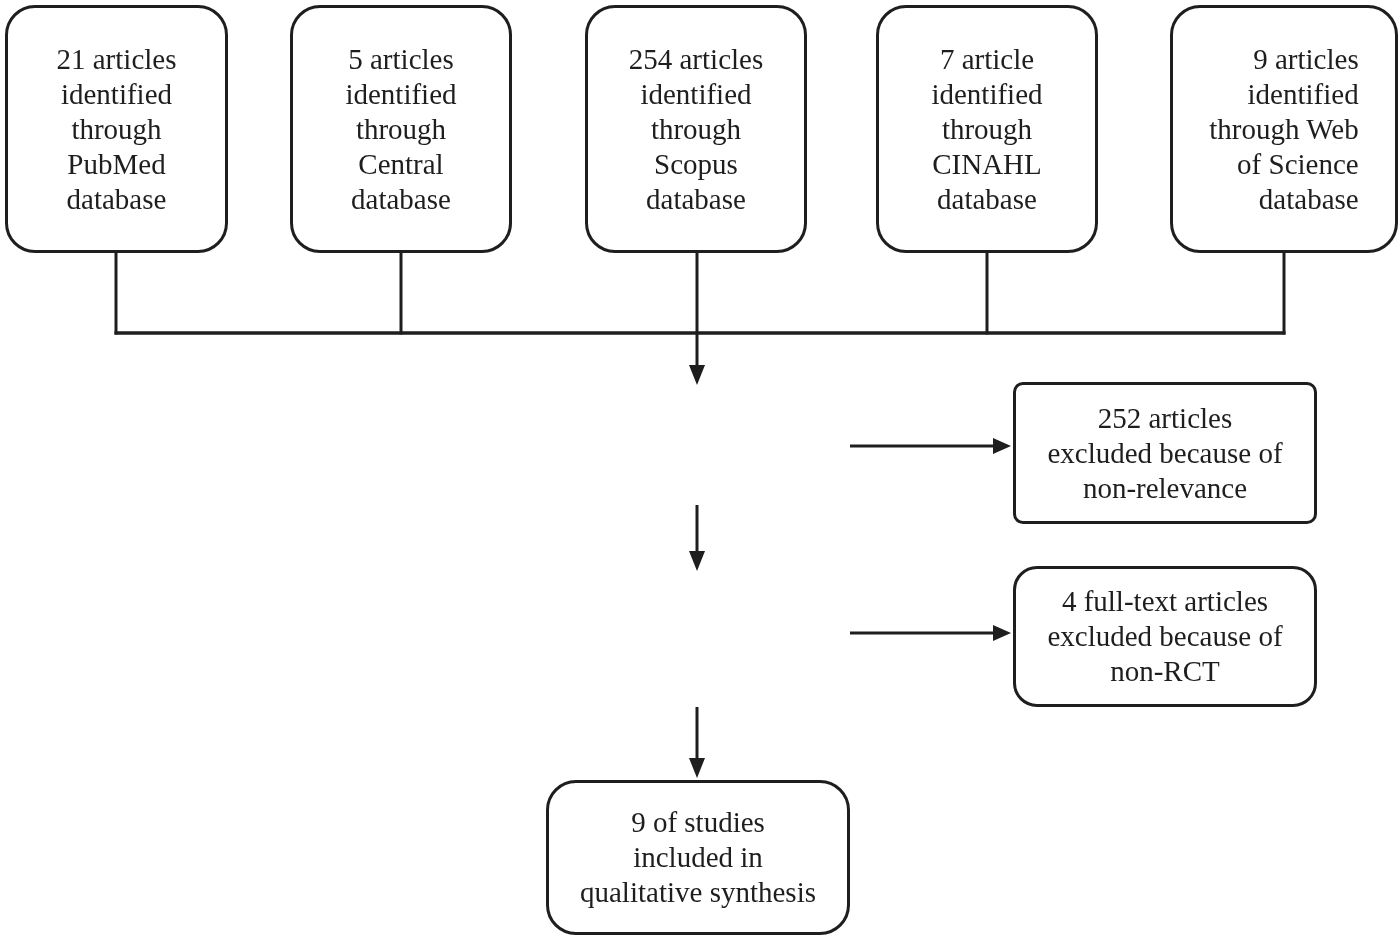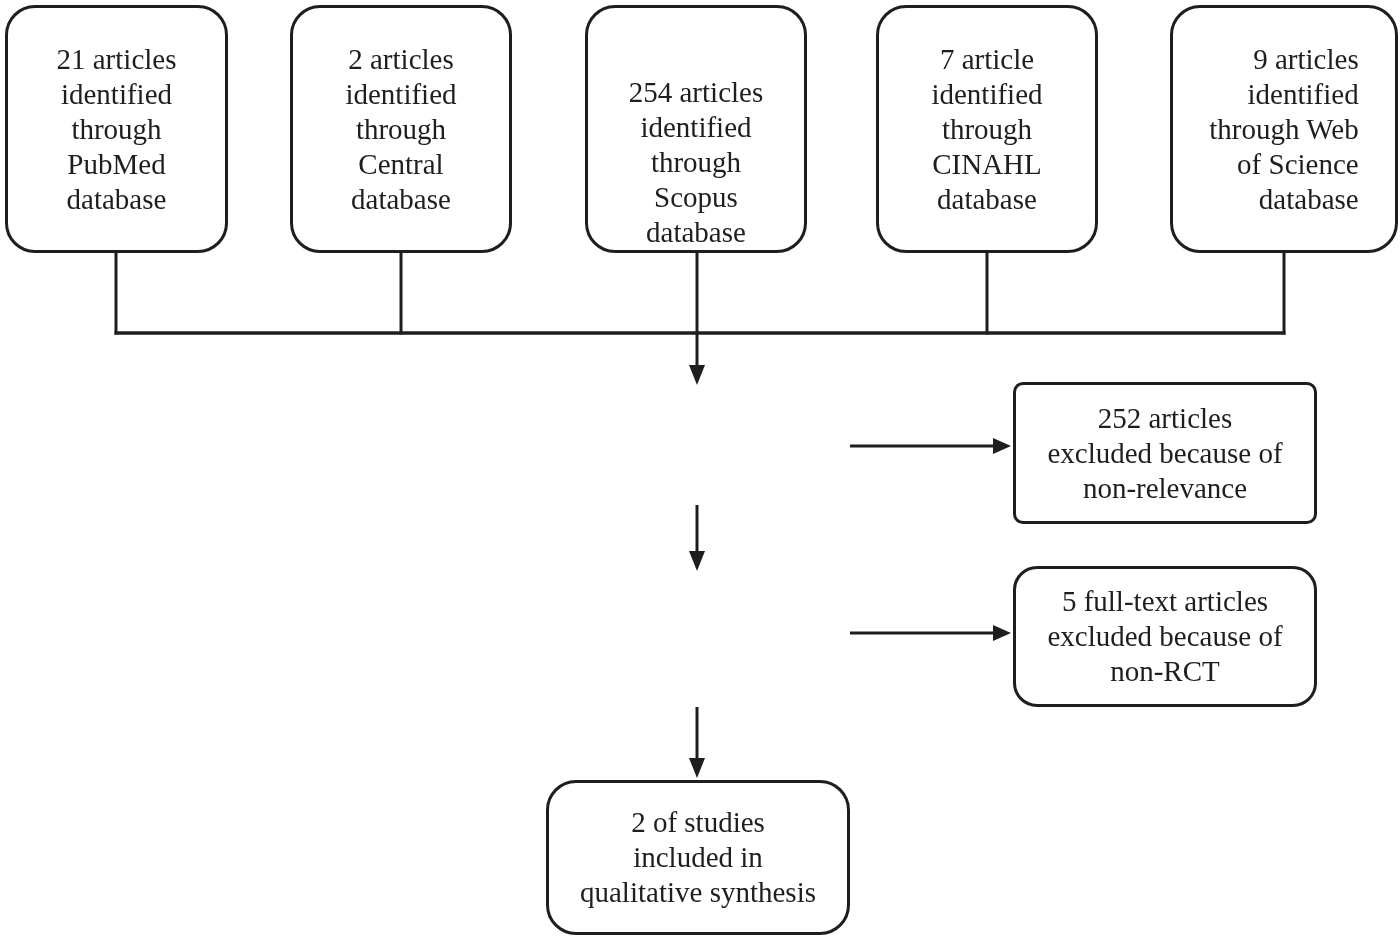--- a/index.html
+++ b/index.html
@@ -38,21 +38,21 @@
     padding:0 6px;
     white-space:pre-line;
     font-size:29px;
     line-height:35px;
   }
   .top{top:5px;height:248px;border-radius:30px;}
   .mid{left:546px;width:304px;border-radius:20px;}
   .excl{left:1013px;width:304px;border-radius:24px;}
   .t1{left:5px;width:223px;}
   .t2{left:290px;width:222px;}
-  .t3{left:585px;width:222px;align-items:flex-end;}
+  .t3{left:585px;width:222px;}
   .t4{left:876px;width:222px;}
   .t5{left:1170px;width:228px;text-align:right;}
   .m1{top:386px;height:119px;}
   .m2{top:573px;height:134px;}
   .m3{top:780px;height:155px;border-radius:30px;}
   .e1{top:382px;height:142px;border-radius:10px;}
   .e2{top:566px;height:141px;}
 </style>
 </head>
 <body>
@@ -85,21 +85,21 @@
   </svg>
 
   <div class="box top t1">
     <p>21 articles
 identified
 through
 PubMed
 database</p>
   </div>
   <div class="box top t2">
-    <p>2 articles
+    <p>5 articles
 identified
 through
 Central
 database</p>
   </div>
   <div class="box top t3">
     <p>254 articles
 identified
 through
 Scopus
@@ -114,29 +114,29 @@
   </div>
   <div class="box top t5">
     <p>9 articles
 identified
 through Web
 of Science
 database</p>
   </div>
 
   <div class="box mid m3">
-    <p>2 of studies
+    <p>9 of studies
 included in
 qualitative synthesis</p>
   </div>
 
   <div class="box excl e1">
     <p>252 articles
 excluded because of
 non-relevance</p>
   </div>
   <div class="box excl e2">
-    <p>5 full-text articles
+    <p>4 full-text articles
 excluded because of
 non-RCT</p>
   </div>
 
 </div>
 
 </body></html>

